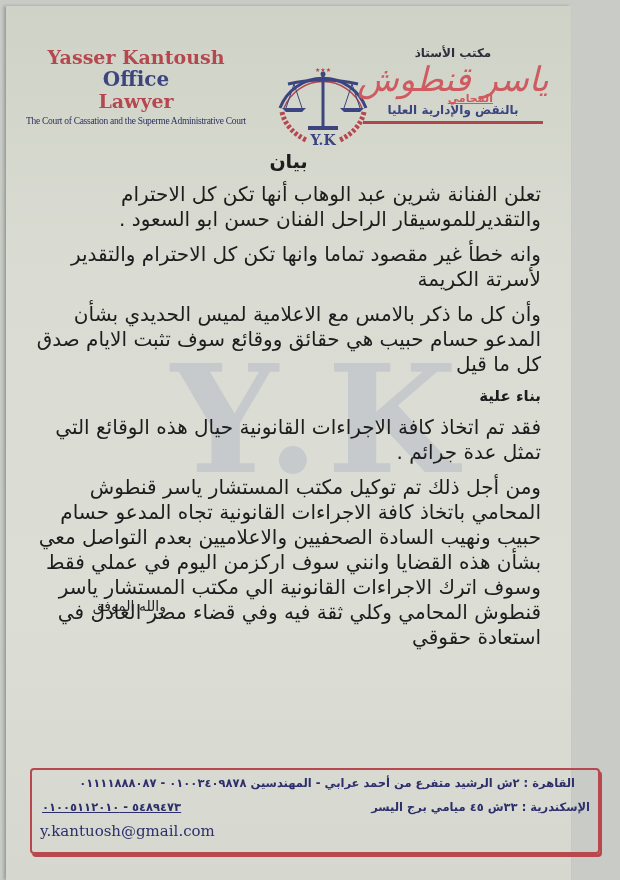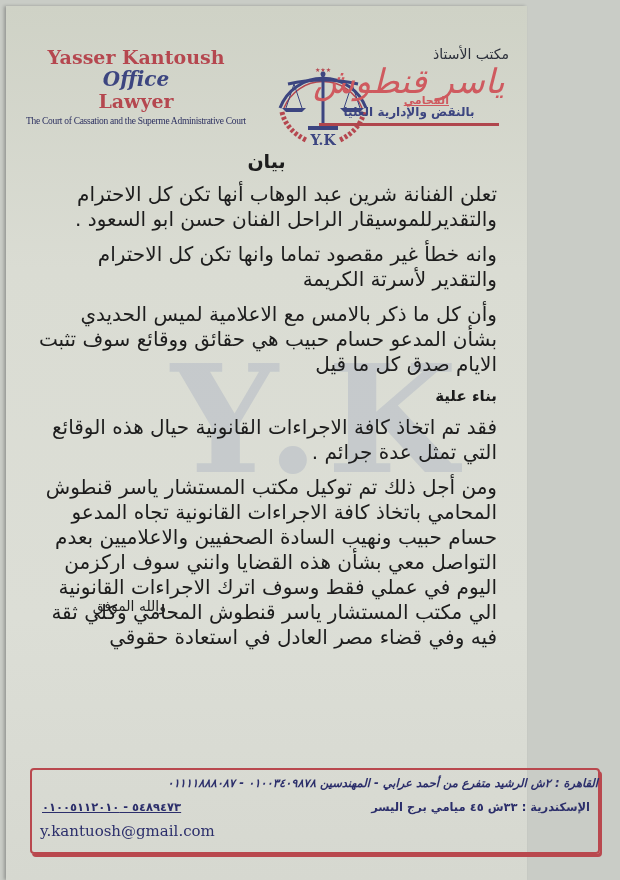--- a/index.html
+++ b/index.html
@@ -3,42 +3,42 @@
   <meta charset="utf-8">
   <style>
     html, body { margin: 0; padding: 0; }
     body {
       width: 620px; height: 880px; overflow: hidden;
       background: #c9ccc6;
       font-family: "DejaVu Sans", sans-serif;
       position: relative;
     }
     .sheet {
-      position: absolute; left: 6px; top: 6px; width: 521px; height: 874px;
+      position: absolute; left: 6px; top: 6px; width: 565px; height: 874px;
       background: linear-gradient(180deg, #cfd2c6 0%, #dadcd3 30%, #dcded6 70%, #d6d8d0 100%);
       box-shadow: -2px 0 3px rgba(0,0,0,0.25);
     }
     .header-left {
       position: absolute; left: 20px; top: 40px; width: 220px; text-align: center;
       font-family: "DejaVu Serif", serif; font-weight: bold;
     }
     .en-name { color: #b5474f; font-size: 19px; line-height: 22px; }
-    .en-office { color: #3c4580; font-size: 20px; line-height: 22px; font-style: italic; }
+    .en-office { color: #3c4580; font-size: 20px; line-height: 22px; }
     .en-lawyer { color: #b5474f; font-size: 19px; line-height: 22px; }
     .en-court {
       font-family: "Liberation Serif", serif; font-weight: normal;
       color: #2c3060; font-size: 9.5px; letter-spacing: -0.3px; margin-top: 3px;
       transform: scaleY(1.2);
     }
     .logo { position: absolute; left: 262px; top: 40px; width: 110px; height: 100px; }
     .header-right {
       position: absolute; right: 18px; top: 40px; width: 200px; text-align: center;
       direction: rtl; font-family: "DejaVu Sans", sans-serif;
     }
-    .ar-prefix { color: #2b2f3a; font-size: 14px; font-weight: normal; margin-right: 0; text-align: right; }
+    .ar-prefix { color: #2b2f3a; font-size: 12px; font-weight: bold; margin-right: 0; }
     .ar-name {
       color: #cf5a5f; font-family: "DejaVu Serif", serif; font-size: 34px;
       line-height: 38px; font-style: italic;
     }
     .ar-title { color: #cf5a5f; font-size: 11px; font-weight: bold; margin-top: -6px; text-align: right; padding-right: 60px; text-decoration: underline; }
     .ar-court { color: #3c4580; font-size: 12px; font-weight: bold; margin-top: -2px; }
     .ar-underline { height: 3px; background: #b0464d; margin: 4px 10px 0 10px; }
 
     .watermark {
       position: absolute; left: 165px; top: 338px;
@@ -56,21 +56,21 @@
     .closing-wrap { position: absolute; left: 30px; top: 592px; width: 130px; direction: rtl; font-size: 14px; color: #1d1d1d; }
 
     .footer {
       position: absolute; left: 24px; top: 762px; width: 566px; height: 82px;
       border: 2px solid #b9484e; border-radius: 4px;
       box-shadow: 2px 3px 0 #b9484e;
       background: transparent;
       font-family: "DejaVu Sans", sans-serif;
     }
     .footer-line { position: absolute; direction: rtl; color: #2c2f6b; font-weight: bold; font-size: 11.5px; white-space: nowrap; }
-    .fl1 { right: 0; top: 6px; font-style: italic; }
+    .fl1 { right: 23px; top: 6px; }
     .fl2-addr { right: 8px; top: 30px; }
     .fl2-phone { left: 10px; top: 30px; text-decoration: underline; }
     .email {
       position: absolute; left: 8px; top: 52px; color: #2c2f6b;
       font-family: "DejaVu Serif", serif; font-weight: normal; font-size: 15px;
     }
   </style>
 </head>
 <body>
 

